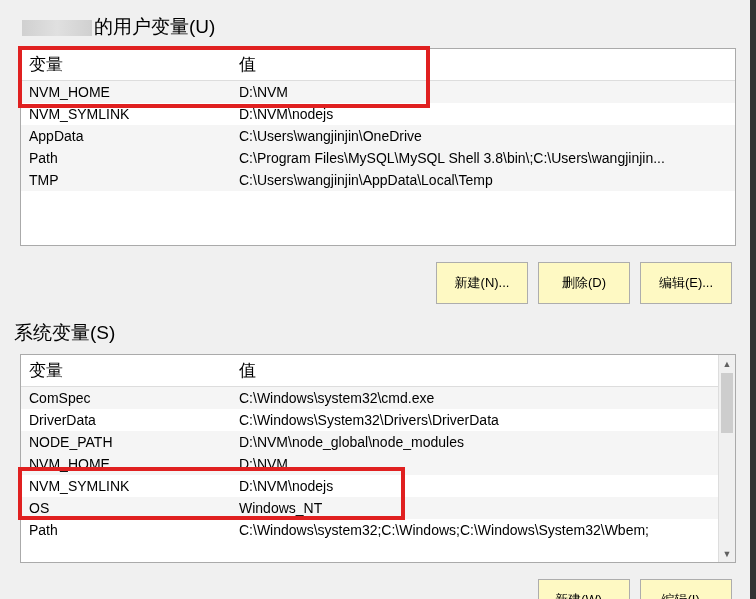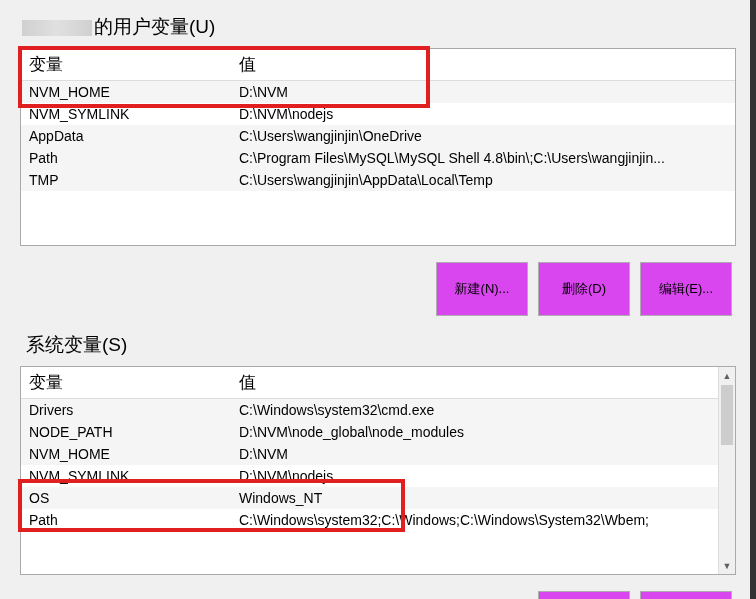--- a/index.html
+++ b/index.html
@@ -68,23 +68,23 @@
       pointer-events: none;
       z-index: 10;
     }
     .button-row {
       display: flex;
       justify-content: flex-end;
       gap: 10px;
       padding: 16px 12px 10px 0;
     }
     .btn {
-      background: #d946ef;
+      background: #fef9c3;
       border: 1px solid #adadad;
-      padding: 17px 0;
+      padding: 11px 0;
       font-size: 13px;
       font-family: "Microsoft YaHei", sans-serif;
       cursor: pointer;
       min-width: 92px;
       text-align: center;
     }
     .scrollbar-vert {
       position: absolute;
       right: 0; top: 0; bottom: 0;
       width: 17px;
@@ -142,53 +142,57 @@
           <tr>
               <td>NVM_SYMLINK</td>
               <td>D:\NVM\nodejs</td>
             </tr>
           <tr class="alt">
               <td>AppData</td>
               <td>C:\Users\wangjinjin\OneDrive</td>
             </tr>
           <tr class="alt">
               <td>Path</td>
-              <td>C:\Program Files\MySQL\MySQL Shell 4.8\bin\;C:\Users\wangjinjin...</td>
+              <td>C:\Program Files\MySQL\MySQL Shell 3.8\bin\;C:\Users\wangjinjin...</td>
             </tr>
           <tr class="alt">
               <td>TMP</td>
               <td>C:\Users\wangjinjin\AppData\Local\Temp</td>
             </tr>
         </tbody>
       </table>
     </div>
   </div>
 
   <div class="button-row">
     <button class="btn">新建(N)...</button>
     <button class="btn">删除(D)</button>
     <button class="btn">编辑(E)...</button>
   </div>
 
-  <div class="section-label" style="padding-left:2px;margin-left:12px;">系统变量(S)</div>
+  <div class="section-label" style="padding-left:2px;">系统变量(S)</div>
 
   <div class="table-wrapper" style="position:relative;">
     <div class="highlight-box" style="left:-3px; right:330px; top:112px; height:53px;"></div>
     <div class="table-scroll" style="height:207px;">
       <table>
         <thead>
           <tr>
             <th>变量</th>
             <th>值</th>
           </tr>
         </thead>
         <tbody>
           <tr class="alt">
-              <td>Drivers</td>
+              <td>ComSpec</td>
               <td>C:\Windows\system32\cmd.exe</td>
+            </tr>
+          <tr>
+              <td>DriverData</td>
+              <td>C:\Windows\System32\Drivers\DriverData</td>
             </tr>
           <tr class="alt">
               <td>NODE_PATH</td>
               <td>D:\NVM\node_global\node_modules</td>
             </tr>
           <tr class="alt">
               <td>NVM_HOME</td>
               <td>D:\NVM</td>
             </tr>
           <tr>

